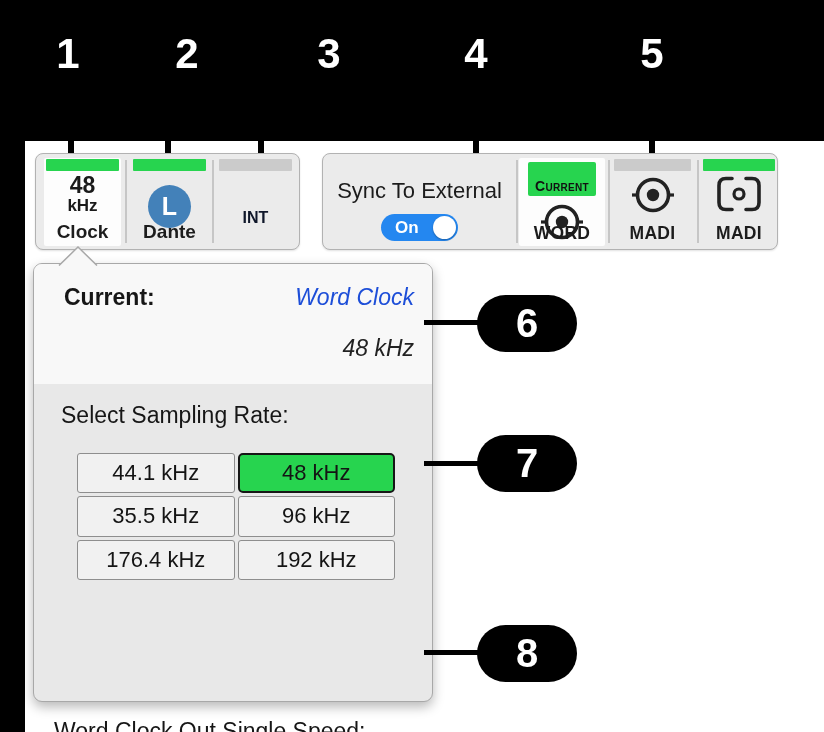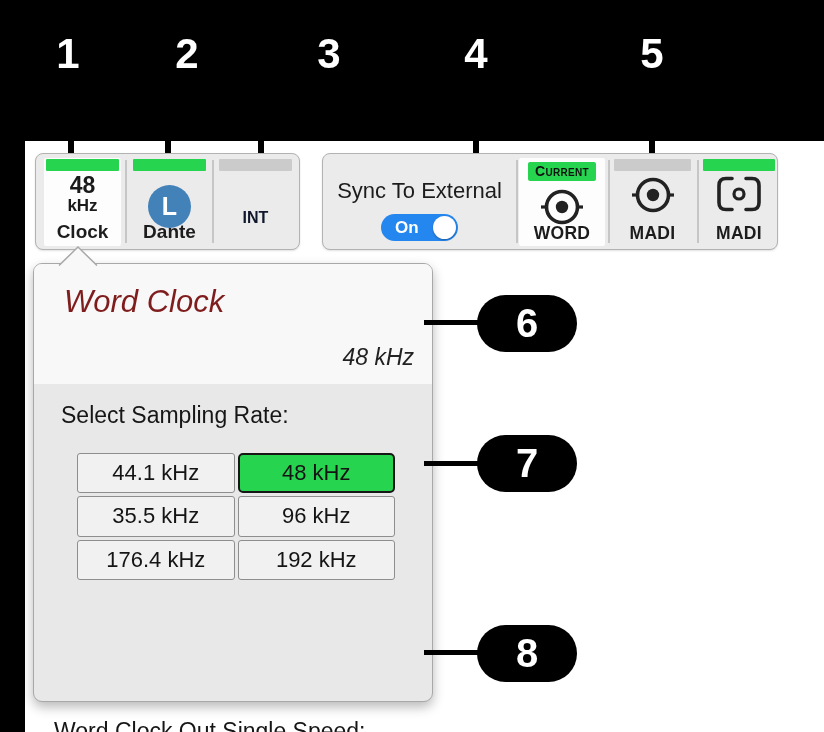--- a/index.html
+++ b/index.html
@@ -38,37 +38,37 @@
   .sync-area{position:absolute;left:0;top:0;width:193px;height:100%;}
   .sync-label{margin-top:24px;text-align:center;font-size:22px;color:#1c1c1c;}
   .toggle-on{position:absolute;left:58px;top:60px;width:77px;height:27px;border-radius:14px;
     background:#2487f0;cursor:pointer;}
   .toggle-on .t-label{position:absolute;left:14px;top:0;line-height:27px;color:#ffffff;
     font-size:17px;font-weight:700;}
   .toggle-on .knob{position:absolute;right:2px;top:2px;width:23px;height:23px;border-radius:50%;
     background:#fff;box-shadow:0 1px 2px rgba(0,0,0,.3);}
 
   .current-badge{margin-top:4px;background:#27d44f;color:#111;border-radius:2px;
-    padding:1px 7px 2px;font-size:14px;font-weight:700;font-variant:small-caps;
+    padding:16px 7px 2px;font-size:14px;font-weight:700;font-variant:small-caps;
     letter-spacing:.3px;line-height:16px;}
   .io-label{position:absolute;bottom:2px;left:0;right:0;text-align:center;
     font-size:17.5px;font-weight:700;color:#1c1c1c;letter-spacing:.3px;}
   .io-icon{margin-top:6px;}
   .cell .statusbar + .io-icon{margin-top:4px;}
 
   
   .popup{position:absolute;left:33px;top:263px;width:400px;height:439px;
     border:1.5px solid #a8a8a8;border-radius:9px;box-sizing:border-box;background:#e8e8e8;
     box-shadow:0 5px 12px rgba(0,0,0,.28);}
   .popup-arrow{position:absolute;left:57px;top:245px;z-index:5;}
   .sec-current{position:absolute;left:0;top:0;right:0;height:120px;background:#f8f8f8;
     border-radius:8px 8px 0 0;box-sizing:border-box;padding:20px 18px 0 30px;}
   .cur-row1{display:flex;justify-content:space-between;align-items:baseline;}
   .cur-key{font-size:23px;font-weight:700;color:#161616;}
-  .cur-val{font-size:31px;font-style:italic;color:#7f1d1d;text-align:center;}
+  .cur-val{font-size:23px;font-style:italic;color:#1d4ed8;text-align:center;}
   .cur-row2{margin-top:24px;text-align:right;font-size:23px;font-style:italic;color:#222;}
   .sec-select{position:absolute;left:0;top:120px;right:0;bottom:0;
     border-radius:0 0 8px 8px;}
   .select-label{margin:18px 0 0 27px;font-size:23px;color:#161616;}
   .rate-grid{position:absolute;left:43px;top:69px;width:318px;height:127px;
     display:grid;grid-template-columns:1fr 1fr;grid-template-rows:1fr 1fr 1fr;gap:3px;}
   .rate-btn{box-sizing:border-box;background:#f1f1f1;border:1px solid #8e8e8e;border-radius:3px;
     font-family:inherit;font-size:22px;color:#141414;display:flex;align-items:center;
     justify-content:center;cursor:pointer;padding:0;}
   .rate-btn.selected{background:#27d44f;border:2.5px solid #161616;border-radius:5px;}
@@ -161,20 +161,21 @@
       <div class="io-label">MADI</div>
     </div>
   </div>
 
   <svg class="popup-arrow" width="42" height="21">
     <path d="M2,20.5 L21,2 L40,20.5" fill="#f8f8f8" stroke="#a8a8a8" stroke-width="1.5"></path>
   </svg>
   <div class="popup">
     <div class="sec-current">
       <div class="cur-row1">
+        <span class="cur-key">Current:</span>
         <span class="cur-val">Word Clock</span>
       </div>
       <div class="cur-row2">48 kHz</div>
     </div>
     <div class="sec-select">
       <div class="select-label">Select Sampling Rate:</div>
       <div class="rate-grid">
         <button class="rate-btn">44.1 kHz</button>
         <button class="rate-btn selected">48 kHz</button>
         <button class="rate-btn">35.5 kHz</button>

